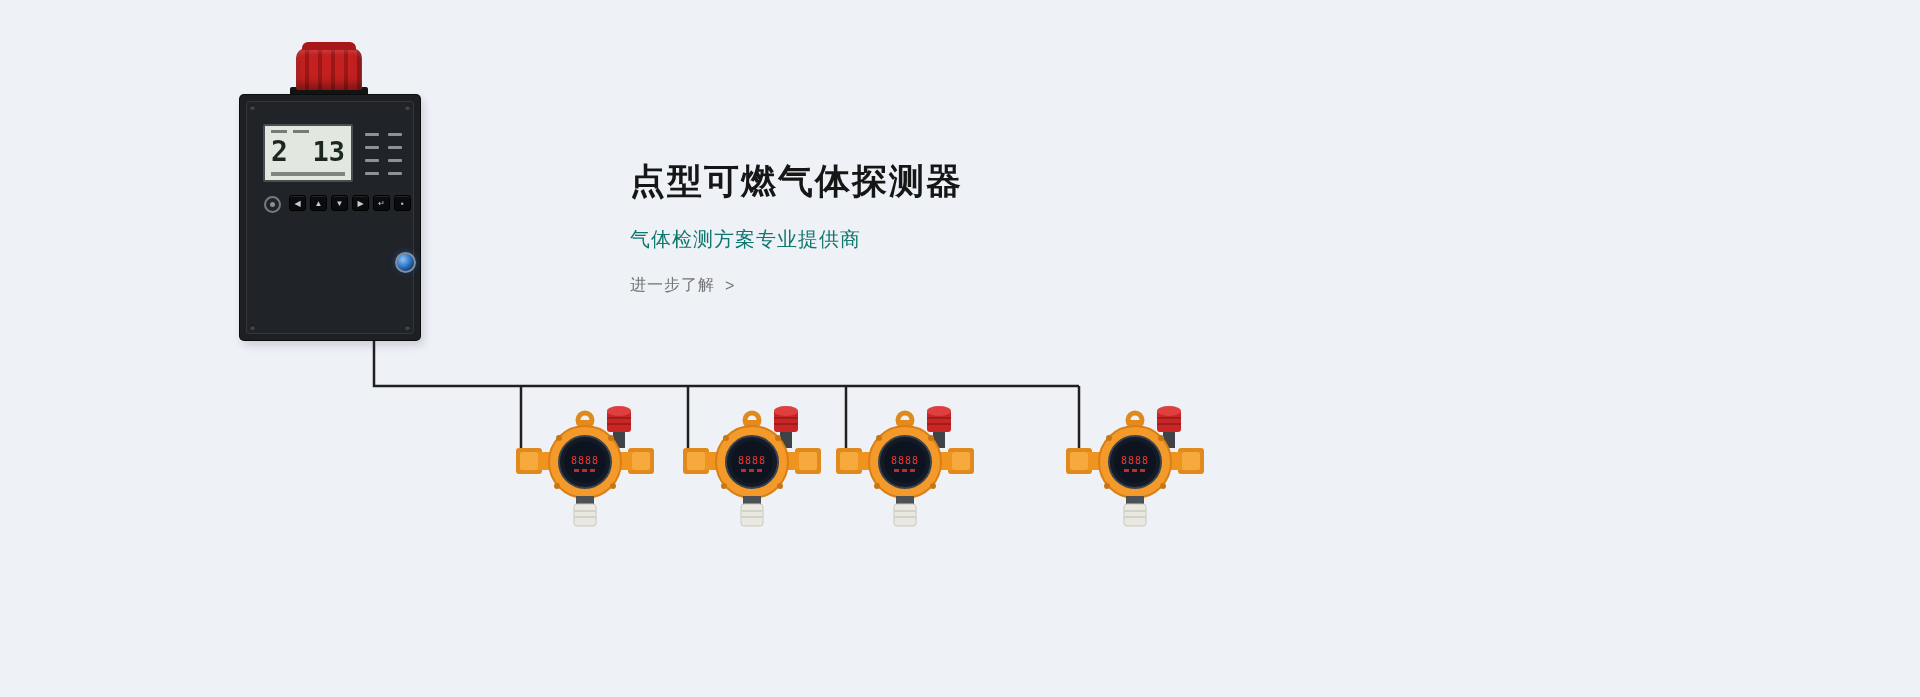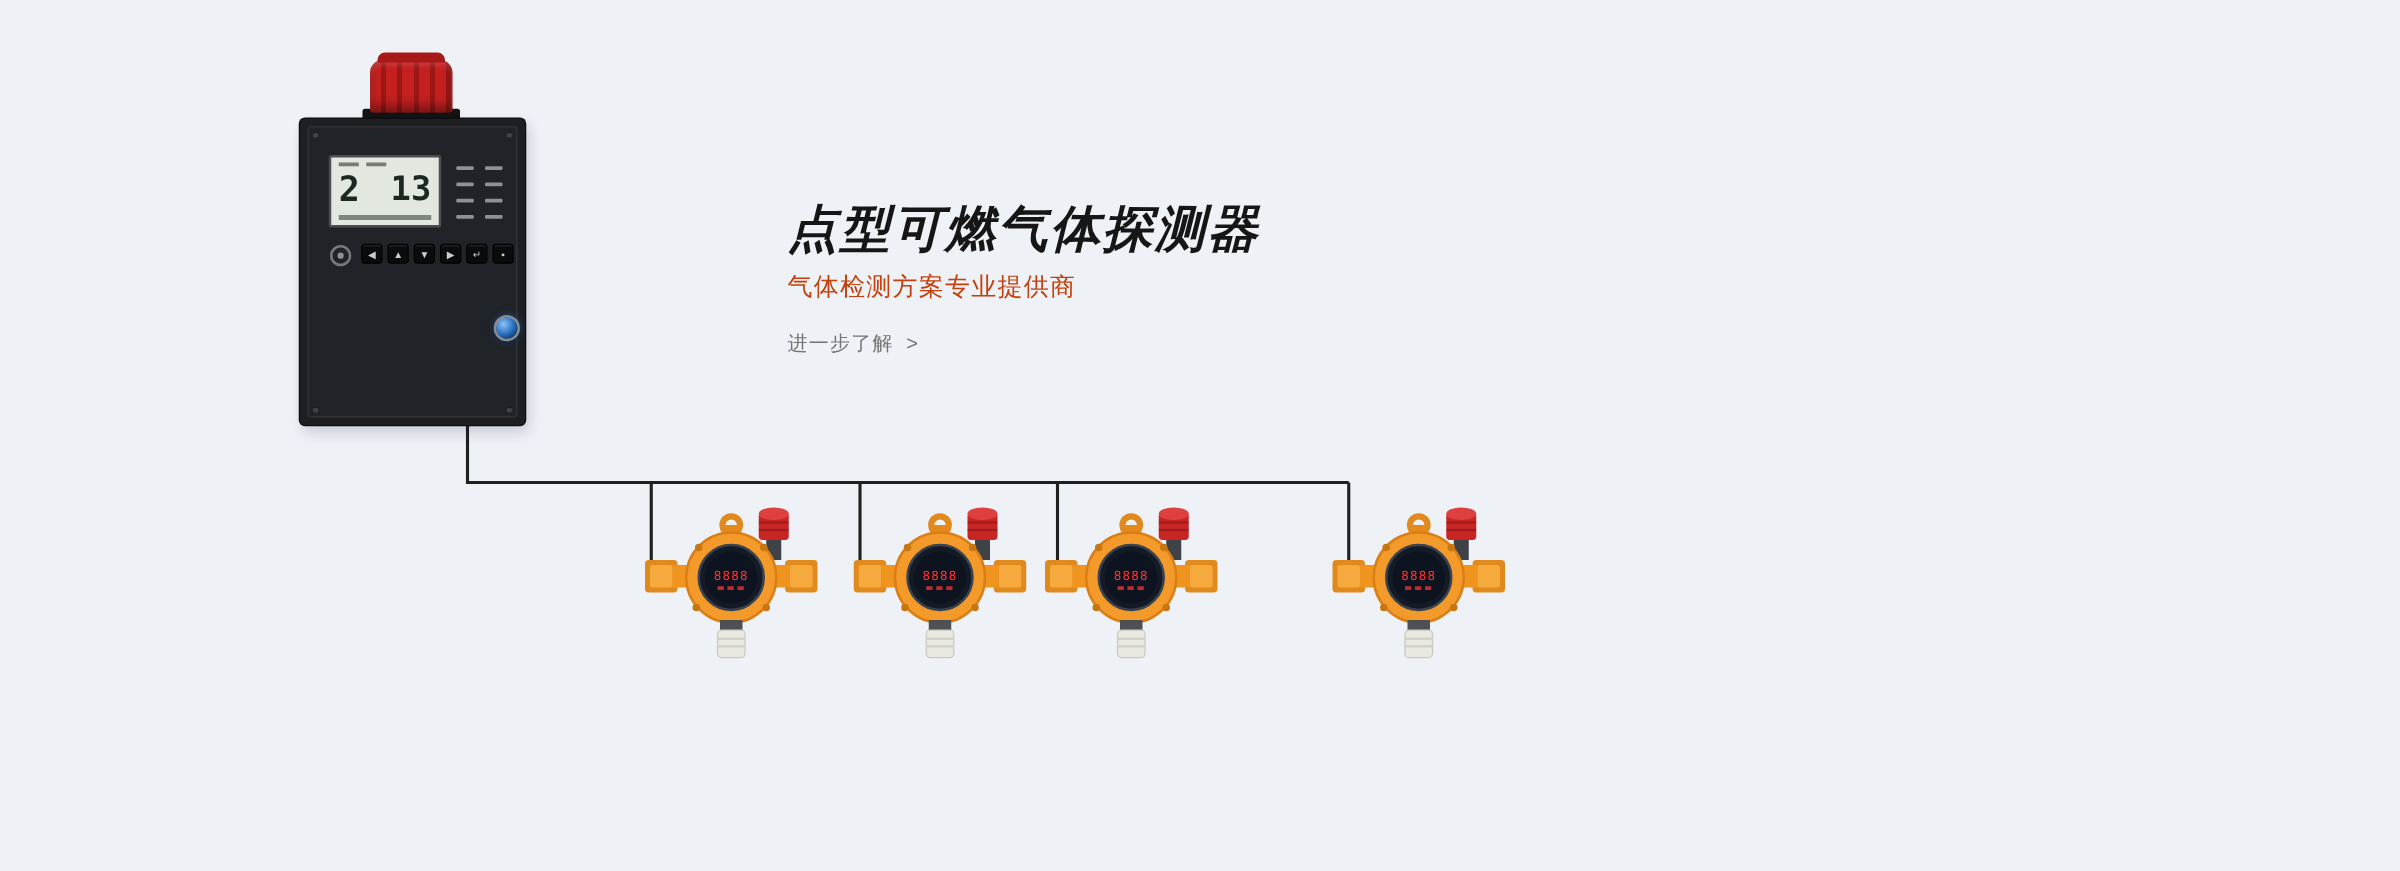--- a/index.html
+++ b/index.html
@@ -44,22 +44,22 @@
   .pbtn { width:17px; height:16px; background:#0a0b0c; border:1px solid #000; border-radius:3px;
           color:#c9cdd1; font-size:8px; display:flex; align-items:center; justify-content:center;
           box-shadow:inset 0 1px 1px rgba(255,255,255,.12); }
 
   .blue-btn { position:absolute; left:148px; top:150px; width:21px; height:21px; border-radius:50%;
               background:radial-gradient(circle at 35% 32%, #8fc2f4, #2c72c4 48%, #0c3a72 80%);
               border:2px solid #888d92; box-shadow:0 0 6px rgba(40,120,220,.55), 0 1px 3px rgba(0,0,0,.7); }
 
   
   .hero { position:absolute; left:630px; top:160px; width:700px; }
-  .hero h1 { font-size:40px; font-weight:700; color:#161616; letter-spacing:2px; line-height:1.2;font-style:italic; }
-  .hero .sub { margin-top:8px; font-size:20px; color:#c2410c; letter-spacing:1px; }
+  .hero h1 { font-size:35px; font-weight:700; color:#161616; letter-spacing:2px; line-height:1.2; }
+  .hero .sub { margin-top:24px; font-size:20px; color:#0f766e; letter-spacing:1px; }
   .hero .cta { margin-top:22px; font-size:16px; color:#737373; letter-spacing:1px; cursor:pointer; display:inline-flex; gap:10px; align-items:center; text-decoration:none; }
 
   
   .det { position:absolute; width:150px; height:130px; }
   .det.d1{left:510px;top:400px} .det.d2{left:677px;top:400px} .det.d3{left:830px;top:400px} .det.d4{left:1060px;top:400px}
 </style>
 </head>
 <body>
 
 <div class="stage">

